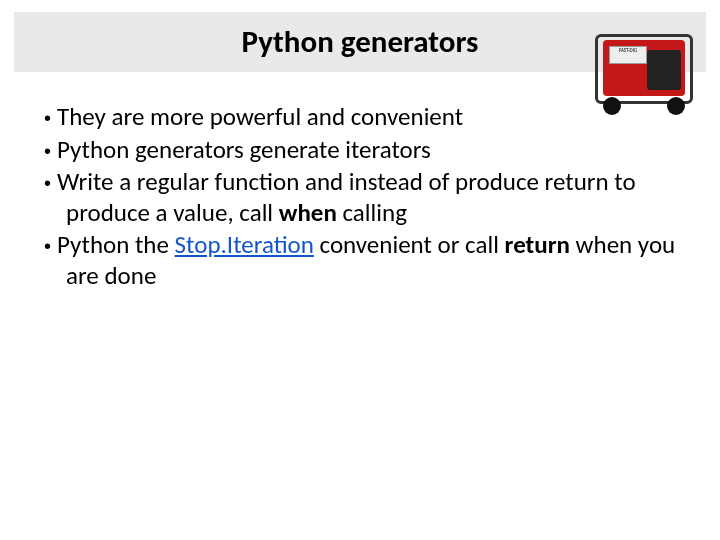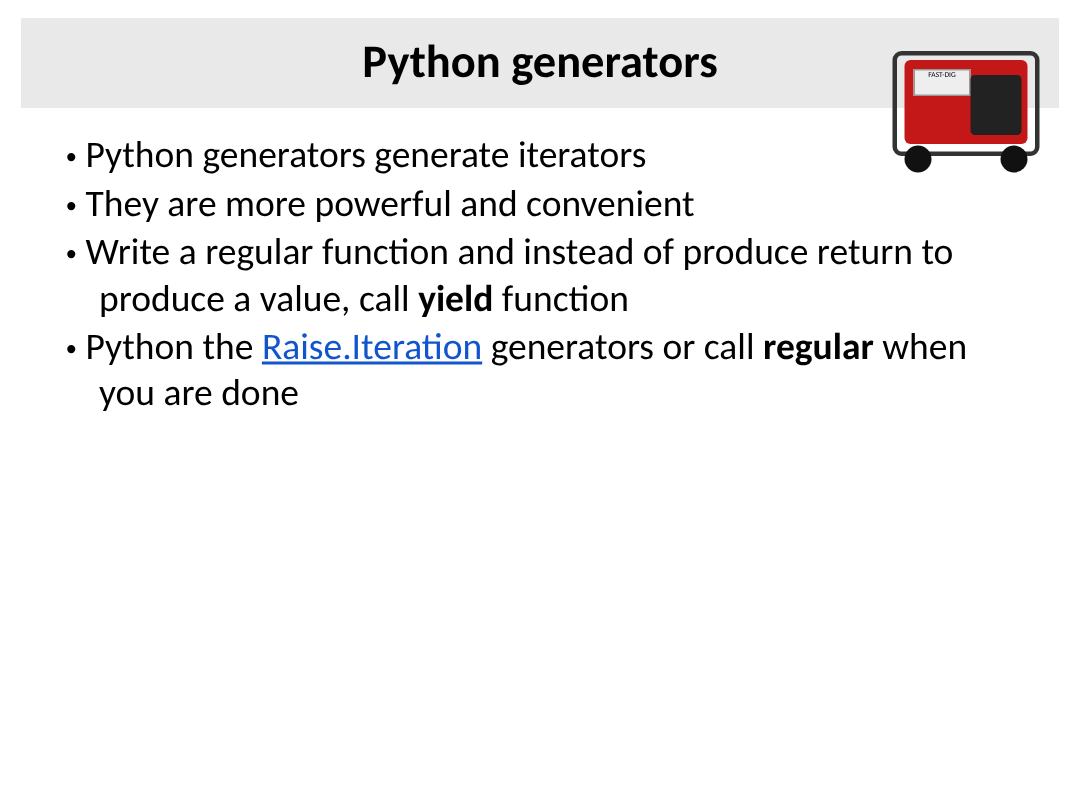--- a/index.html
+++ b/index.html
@@ -10,21 +10,21 @@
     font-family: Calibri, "Segoe UI", Arial, sans-serif;
     overflow: hidden;
   }
   .slide {
     width: 100%;
     height: 100%;
     position: relative;
   }
   .title-bar {
     background: #e9e9e9;
-    margin: 12px 14px 0 14px;
+    margin: 12px 14px 14px 14px;
     padding: 10px 0 12px 0;
     text-align: center;
   }
   .title {
     font-size: 31px;
     font-weight: bold;
     color: #000;
     display: inline-block;
   }
   .generator-img {
@@ -114,20 +114,20 @@
     <div class="frame"></div>
     <div class="body"></div>
     <div class="panel">FAST-DIG</div>
     <div class="engine"></div>
     <div class="wheel w1"></div>
     <div class="wheel w2"></div>
   </div>
 
   <div class="content">
     <ul>
+      <li><span>They are more powerful and convenient</span></li>
       <li><span>Python generators generate iterators</span></li>
-      <li><span>They are more powerful and convenient</span></li>
-      <li><span>Write a regular function and instead of produce return to produce a value, call </span><span class="bold">yield</span><span> function</span></li>
-      <li><span>Python the </span><span class="link">Raise.Iteration</span><span> generators or call </span><span class="bold">regular</span><span> when you are done</span></li>
+      <li><span>Write a regular function and instead of produce return to produce a value, call </span><span class="bold">when</span><span> calling</span></li>
+      <li><span>Python the </span><span class="link">Stop.Iteration</span><span> convenient or call </span><span class="bold">return</span><span> when you are done</span></li>
     </ul>
   </div>
 
 </div>
 
 </body></html>

